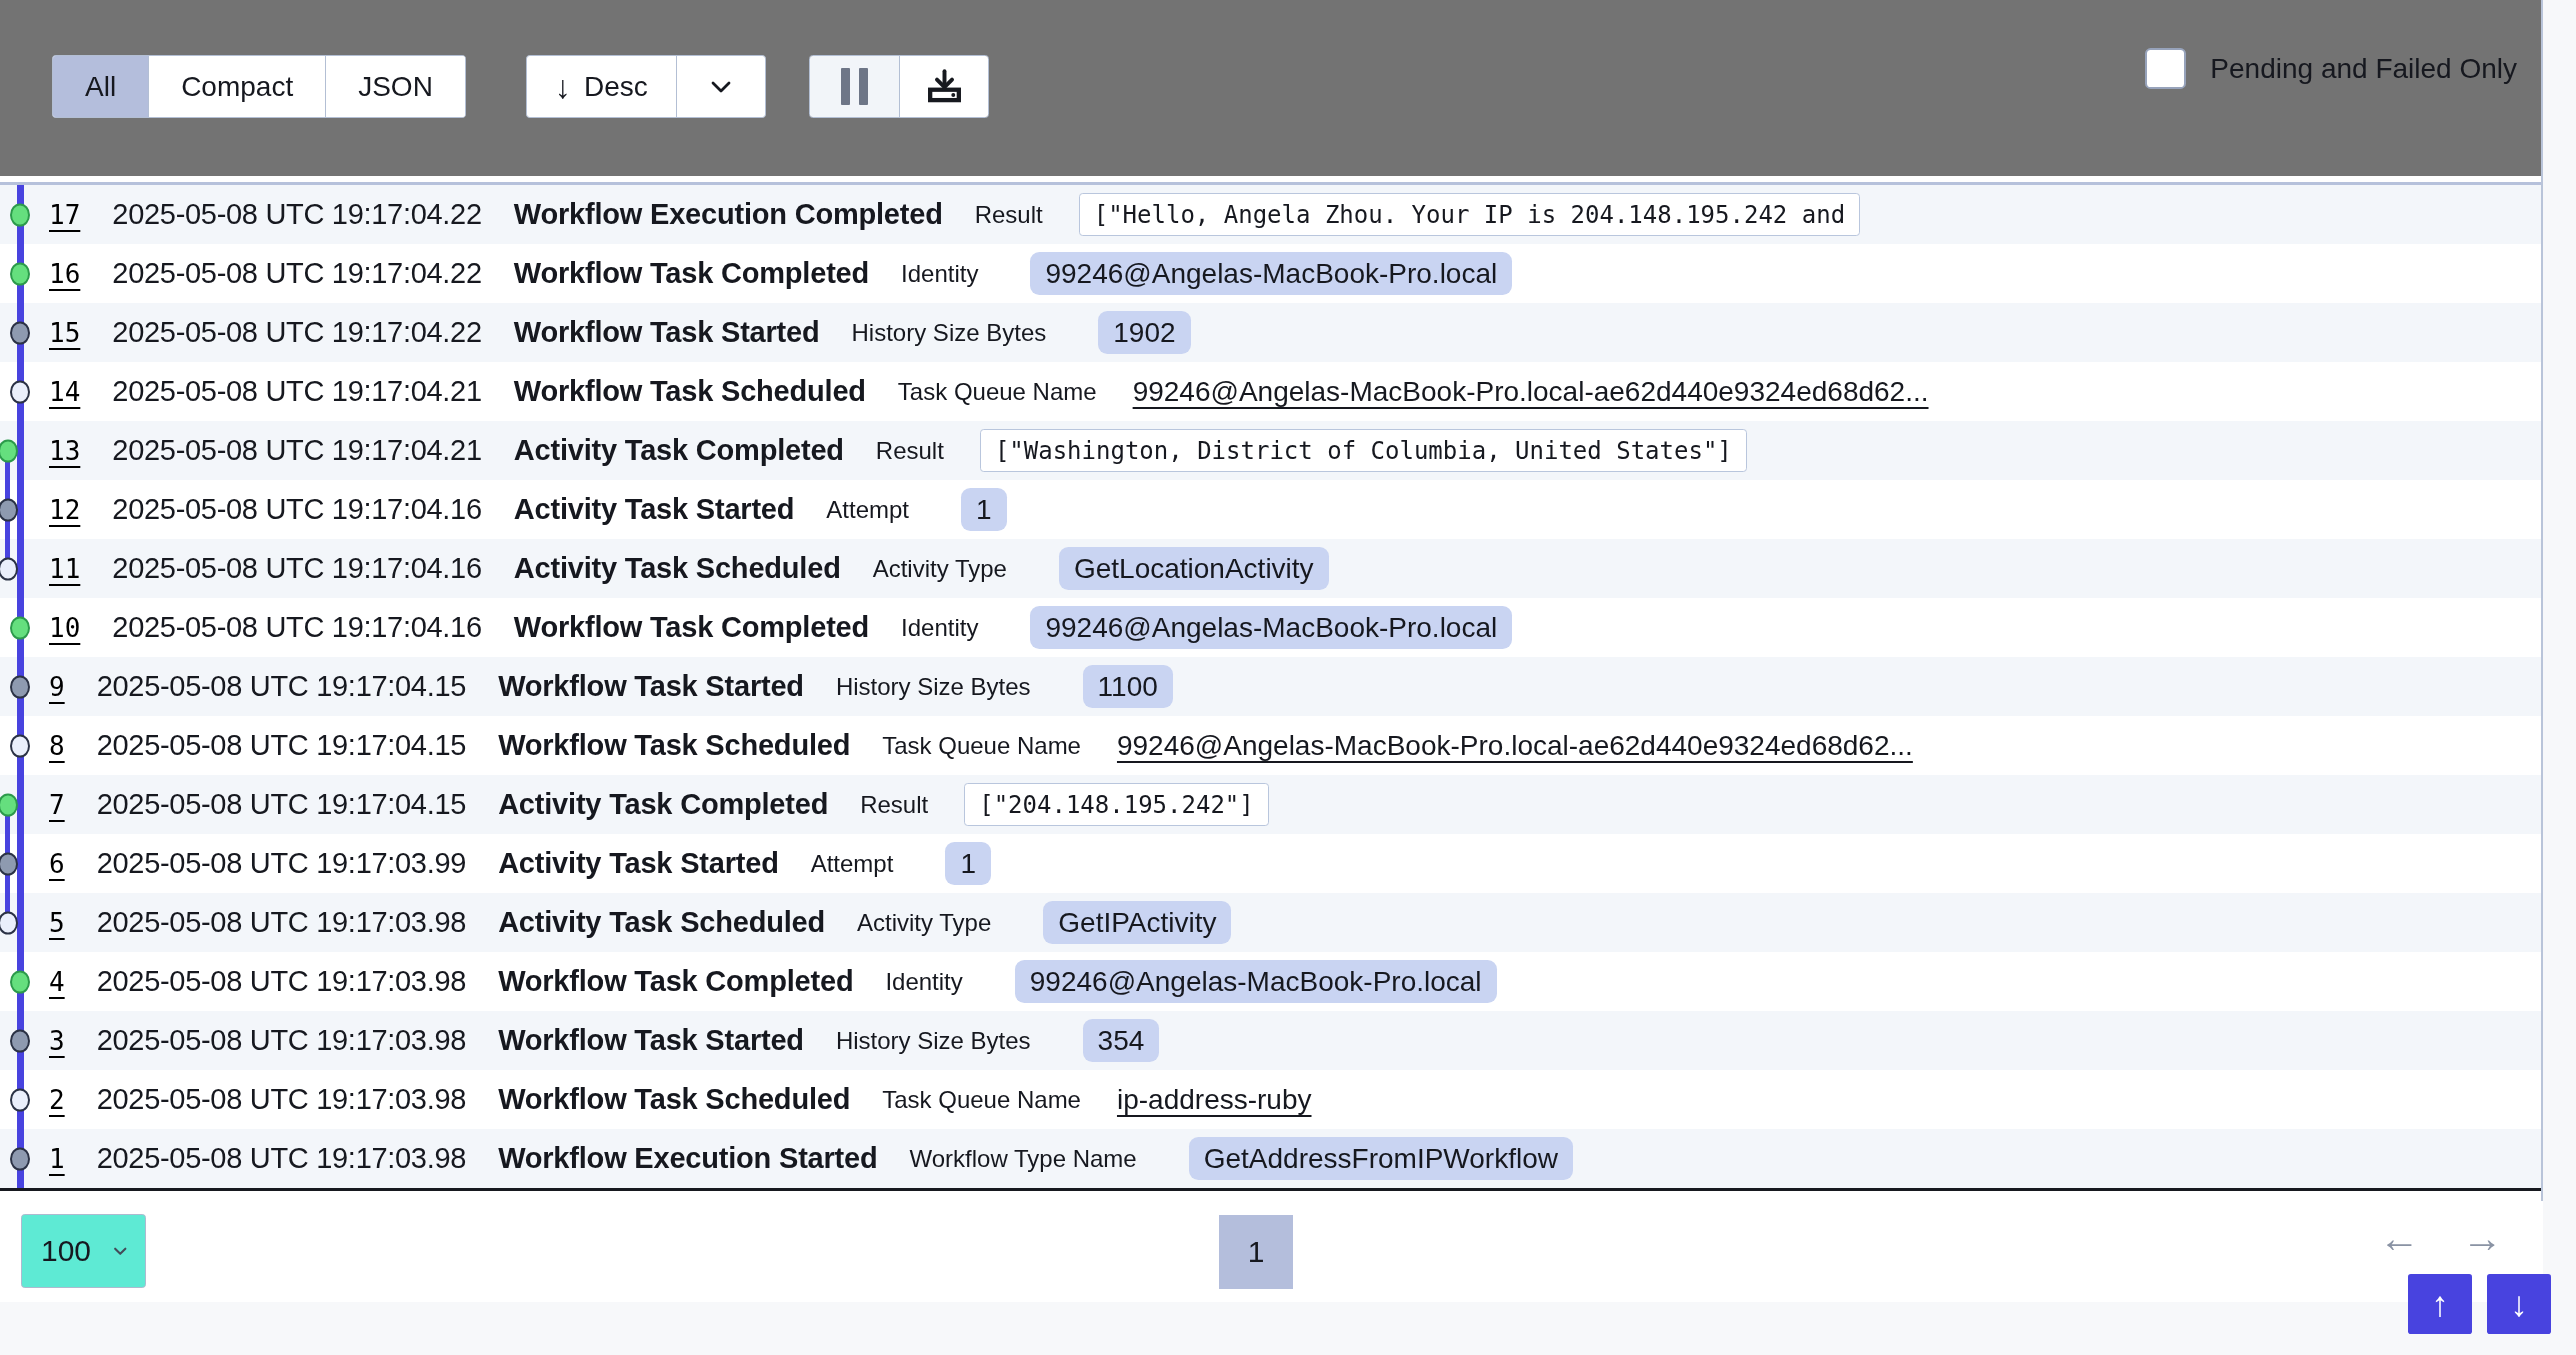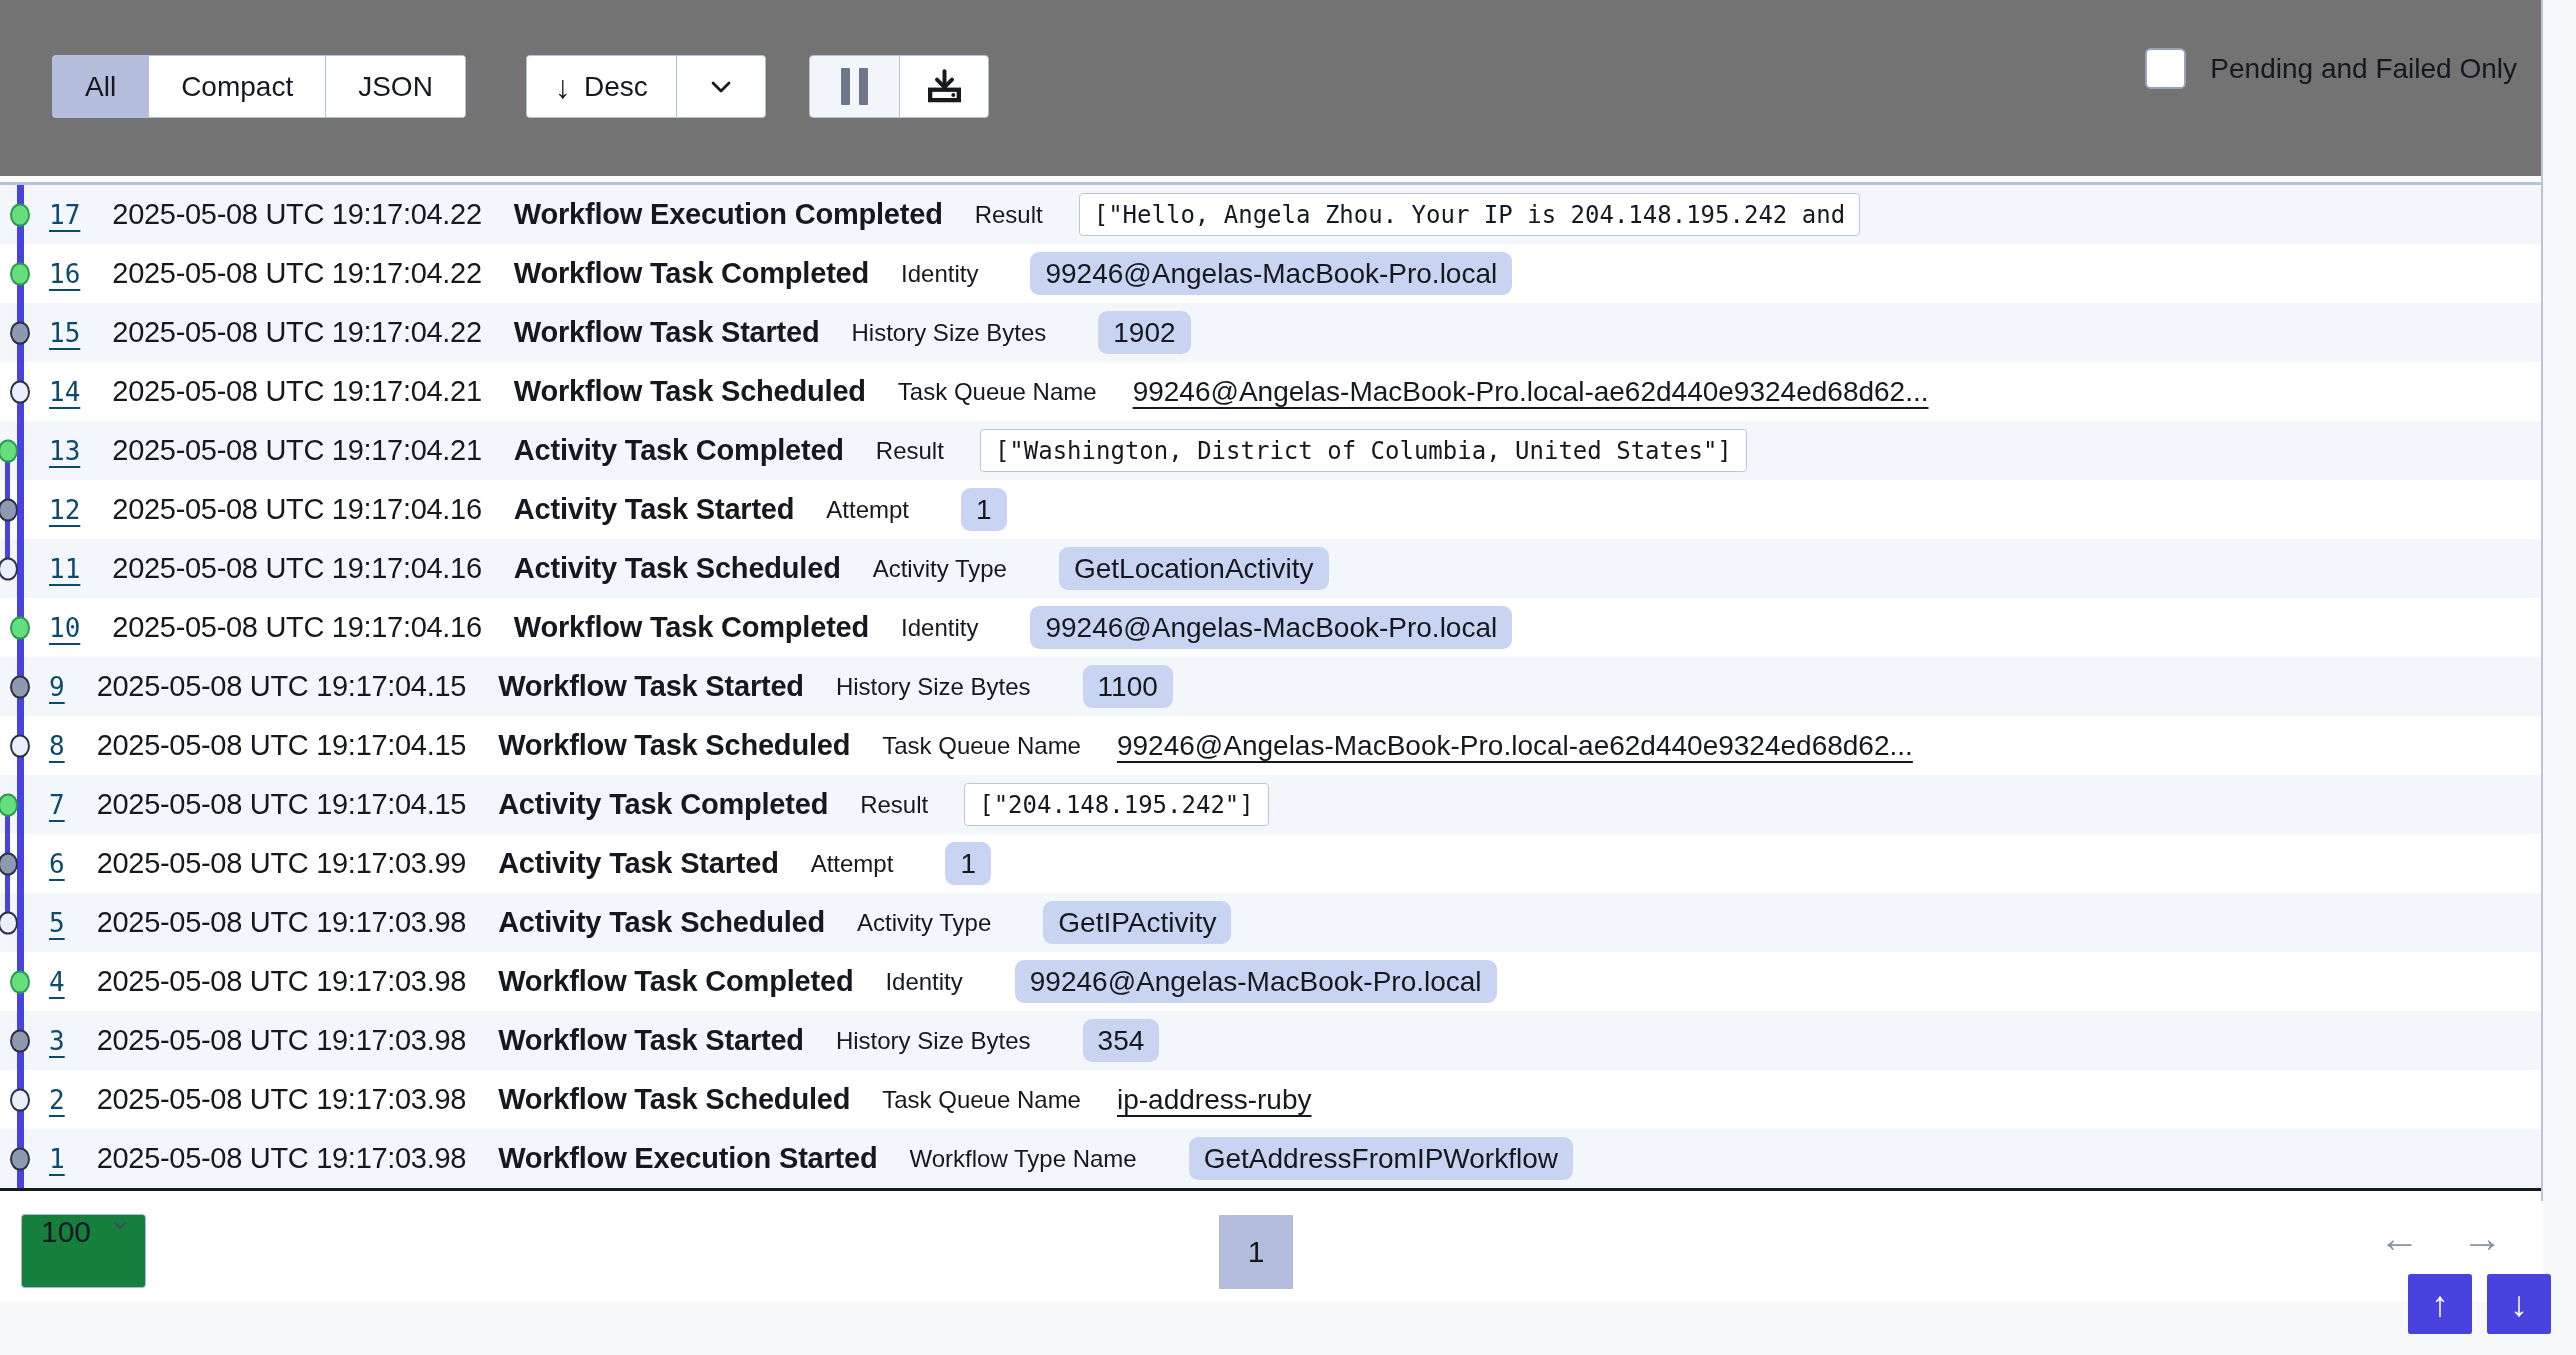--- a/index.html
+++ b/index.html
@@ -50,36 +50,36 @@
   .row.branch-mid::before   { top:0;   bottom:0; }
   .row.branch-last::before  { top:0;   bottom:50%; }
 
   .dot { position:absolute; left:10.2px; top:50%; transform:translateY(-50%); width:19.5px; height:23px;
          border-radius:50%; border:2.8px solid #2B3245; background:#fff; z-index:3; }
   .dot.dot-branch { left:-1.9px; }
   .dot.dot-completed { background:#65DF7E; border-color:#2C9A4B; }
   .dot.dot-started   { background:#8E9AB0; border-color:#2B3245; }
   .dot.dot-scheduled { background:#EAEFFB; border-color:#2B3245; }
 
-  .event-id { font-family:"DejaVu Sans Mono", monospace; font-size:26px; color:#0c4a6e;
+  .event-id { font-family:"DejaVu Sans Mono", monospace; font-size:26px; color:#000000;
               text-decoration:underline; text-decoration-thickness:2.3px; text-underline-offset:5.6px; cursor:pointer; }
   .event-time { font-size:29px; letter-spacing:-0.3px; }
   .event-name { font-size:29px; font-weight:700; letter-spacing:-0.2px; }
   .detail { display:flex; align-items:center; gap:36px; }
   .detail-key { font-size:24px; }
   .val-badge { font-size:28px; background:#C9D4F2; border-radius:9.3px; padding:5.6px 15px;margin-left:16px; }
   .val-code  { font-family:"DejaVu Sans Mono", monospace; font-size:24px; background:#fff;
                border:1.9px solid #B9C6DD; border-radius:3.7px; padding:6.5px 14px; }
   .val-link  { font-size:28px; text-decoration:underline; text-decoration-thickness:2.3px; text-underline-offset:5.6px; cursor:pointer; }
 
   
   .pager { position:absolute; left:0; top:1201px; width:2543px; height:101px; background:#fff; }
   .page-size-select { position:absolute; left:21.4px; top:13px; width:125px; height:74px;
-                      border:1.9px solid #AEBACF; border-radius:3.7px; background:#15803d;
-                      display:flex; justify-content:space-between; padding:0 15px 0 18.6px;
+                      border:1.9px solid #AEBACF; border-radius:3.7px; background:#5eead4;
+                      display:flex; align-items:center; justify-content:space-between; padding:0 15px 0 18.6px;
                       font-size:30px; cursor:pointer; }
   .page-btn { position:absolute; left:1219px; top:14px; width:74px; height:74px; background:#B4BEDC;
               display:flex; align-items:center; justify-content:center; font-size:30px; cursor:pointer; }
   .pager-arrow { position:absolute; top:17px; font-size:41px; color:#8A93A4; cursor:pointer; line-height:1; }
   .pager-arrow.prev { left:2379px; }
   .pager-arrow.next { left:2462px; }
 
   .float-btn { position:absolute; width:64px; height:60px; background:#4843DF; color:#fff;
                display:flex; align-items:center; justify-content:center; font-size:35px;
                border-radius:2.8px; cursor:pointer; z-index:5; }

